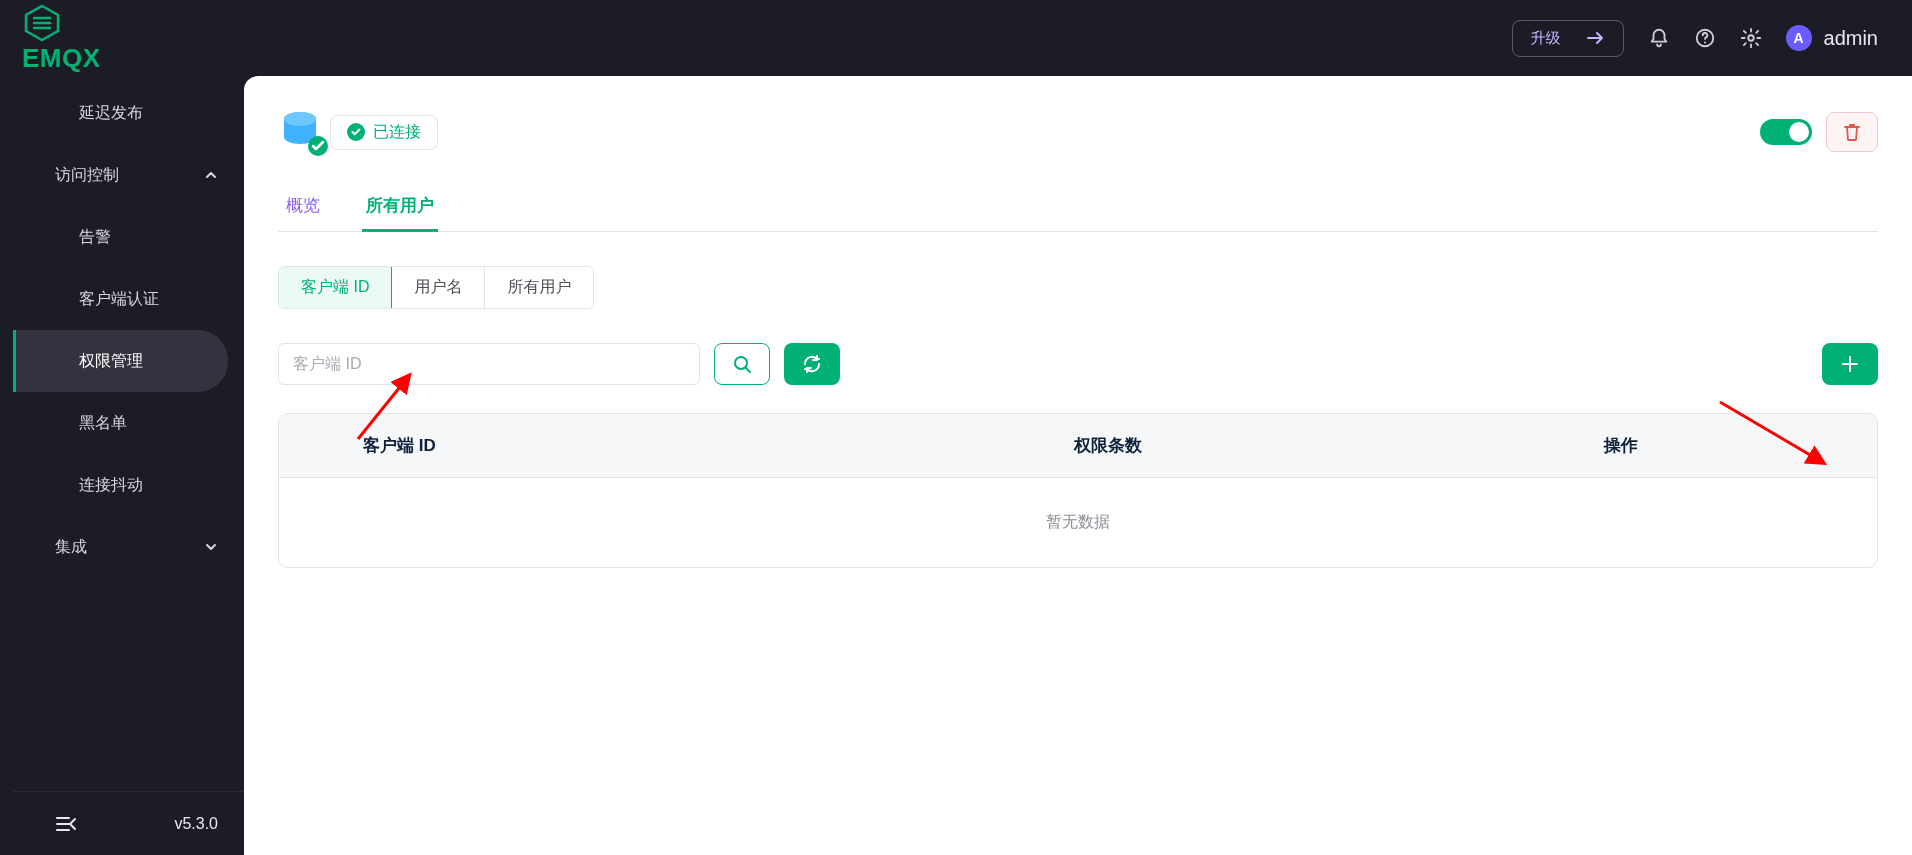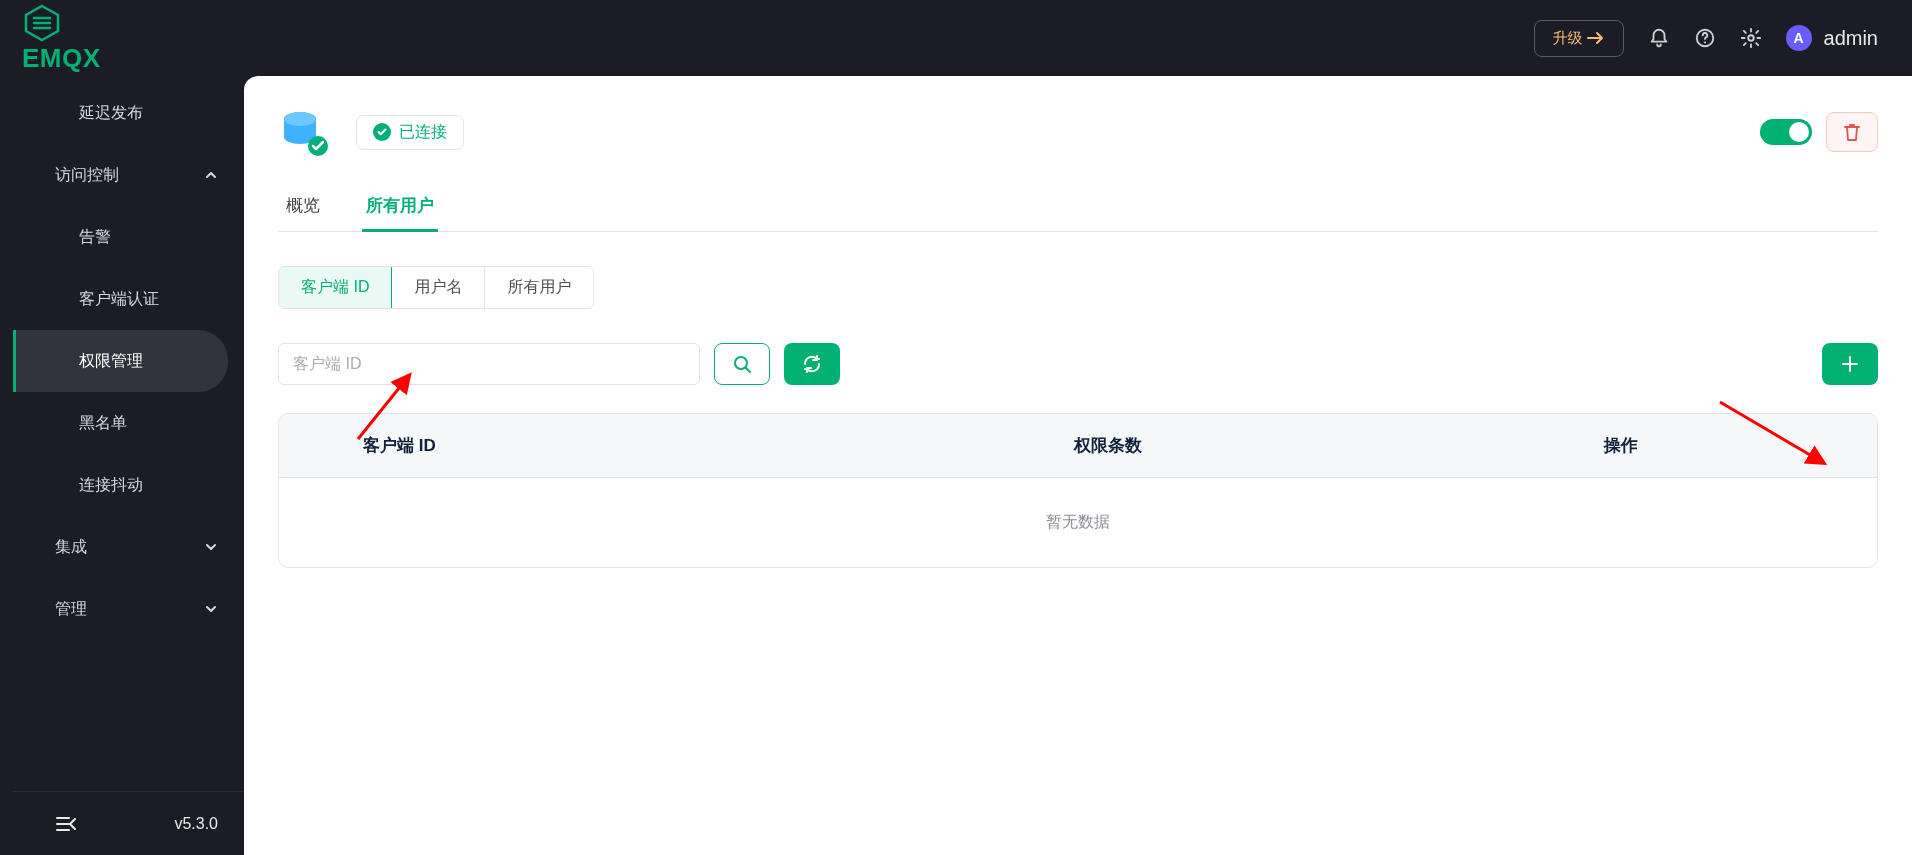--- a/index.html
+++ b/index.html
@@ -32,22 +32,22 @@
     background:var(--sidebar-bg);
     display:flex; align-items:center; justify-content:space-between;
     padding:0 34px 0 22px;
     color:#fff;
     z-index:20;
   }
   .brand{display:flex;align-items:flex-start;flex-direction:column;}
   .brand-name{font-size:26px;font-weight:700;color:var(--accent);letter-spacing:0.5px;}
   .header-right{display:flex;align-items:center;gap:24px;}
   .upgrade-btn{
-    display:flex;align-items:center;gap:4px;
-    border:1px solid #5b5b66;color:#fdba74;background:transparent;
+    display:flex;align-items:center;gap:26px;
+    border:1px solid #5b5b66;color:#c4b5fd;background:transparent;
     border-radius:8px;padding:8px 18px;font-size:15px;cursor:pointer;
   }
   .hicon{color:#cfcfd4;cursor:pointer;display:flex;align-items:center;}
   .avatar{width:26px;height:26px;border-radius:50%;background:#6a5cff;color:#fff;display:flex;align-items:center;justify-content:center;font-weight:600;font-size:14px;}
   .user-block{display:flex;align-items:center;gap:12px;cursor:pointer;}
   .user-name{color:#e9e9ec;font-size:20px;}
 
   
   .sidebar{
     position:fixed;top:var(--header-h);left:0;bottom:0;width:var(--sidebar-w);
@@ -82,21 +82,21 @@
   .page{
     position:fixed;
     top:var(--header-h); left:var(--sidebar-w); right:0; bottom:0;
     background:var(--page-bg);
     border-top-left-radius:14px;
     padding:30px 34px 24px 34px;
     overflow:auto;
   }
 
   .card-head{display:flex;align-items:center;justify-content:space-between;margin-bottom:22px;}
-  .card-head-left{display:flex;align-items:center;gap:26px;}
+  .card-head-left{display:flex;align-items:center;}
   .source-icon{
     width:52px;height:52px;border-radius:14px;position:relative;flex:0 0 auto;
   }
   .status-chip{
     display:inline-flex;align-items:center;gap:8px;
     border:1px solid var(--border);border-radius:8px;padding:6px 16px;
     color:var(--accent);font-size:16px;background:#fff;
   }
   .status-dot{width:18px;height:18px;border-radius:50%;background:var(--accent);display:inline-flex;align-items:center;justify-content:center;}
   .status-dot svg{display:block;}
@@ -109,21 +109,21 @@
   .toggle::after{
     content:"";position:absolute;right:3px;top:3px;width:20px;height:20px;border-radius:50%;background:#fff;
   }
   .delete-btn{
     width:52px;height:40px;display:flex;align-items:center;justify-content:center;
     border:1px solid #f1c9c6;border-radius:8px;background:#fef4f3;cursor:pointer;
   }
 
   .tabs{display:flex;gap:42px;border-bottom:1px solid var(--border);padding-left:6px;}
   .tab{
-    padding:14px 2px;font-size:17px;color:#404040;cursor:pointer;position:relative;
+    padding:14px 2px;font-size:17px;color:#8b5cf6;cursor:pointer;position:relative;
   }
   .tab.active{color:var(--accent);font-weight:600;}
   .tab.active::after{
     content:"";position:absolute;left:-2px;right:-2px;bottom:-1px;height:3px;background:var(--accent);
   }
 
   .seg-group{display:inline-flex;border:1px solid var(--border);border-radius:6px;overflow:hidden;margin-top:34px;}
   .seg{
     padding:10px 22px;font-size:16px;color:#4d4f57;border-right:1px solid var(--border);cursor:pointer;background:#fff;
   }
@@ -236,28 +236,20 @@
     </div>
     <div class="side-item sub">
       <span>黑名单</span>
     </div>
     <div class="side-item sub">
       <span>连接抖动</span>
     </div>
 
     <div class="side-item">
       <span>集成</span>
-      <span>
-        <svg width="14" height="14" viewBox="0 0 14 14">
-            <path d="M3 5l4 4 4-4" fill="none" stroke="currentColor" stroke-width="2" stroke-linecap="round" stroke-linejoin="round"></path>
-          </svg>
-      </span>
-    </div>
-    <div class="side-item">
-      <span>管理</span>
       <span>
         <svg width="14" height="14" viewBox="0 0 14 14">
             <path d="M3 5l4 4 4-4" fill="none" stroke="currentColor" stroke-width="2" stroke-linecap="round" stroke-linejoin="round"></path>
           </svg>
       </span>
     </div>
   </div>
 
   <div class="side-footer">
     <span>

